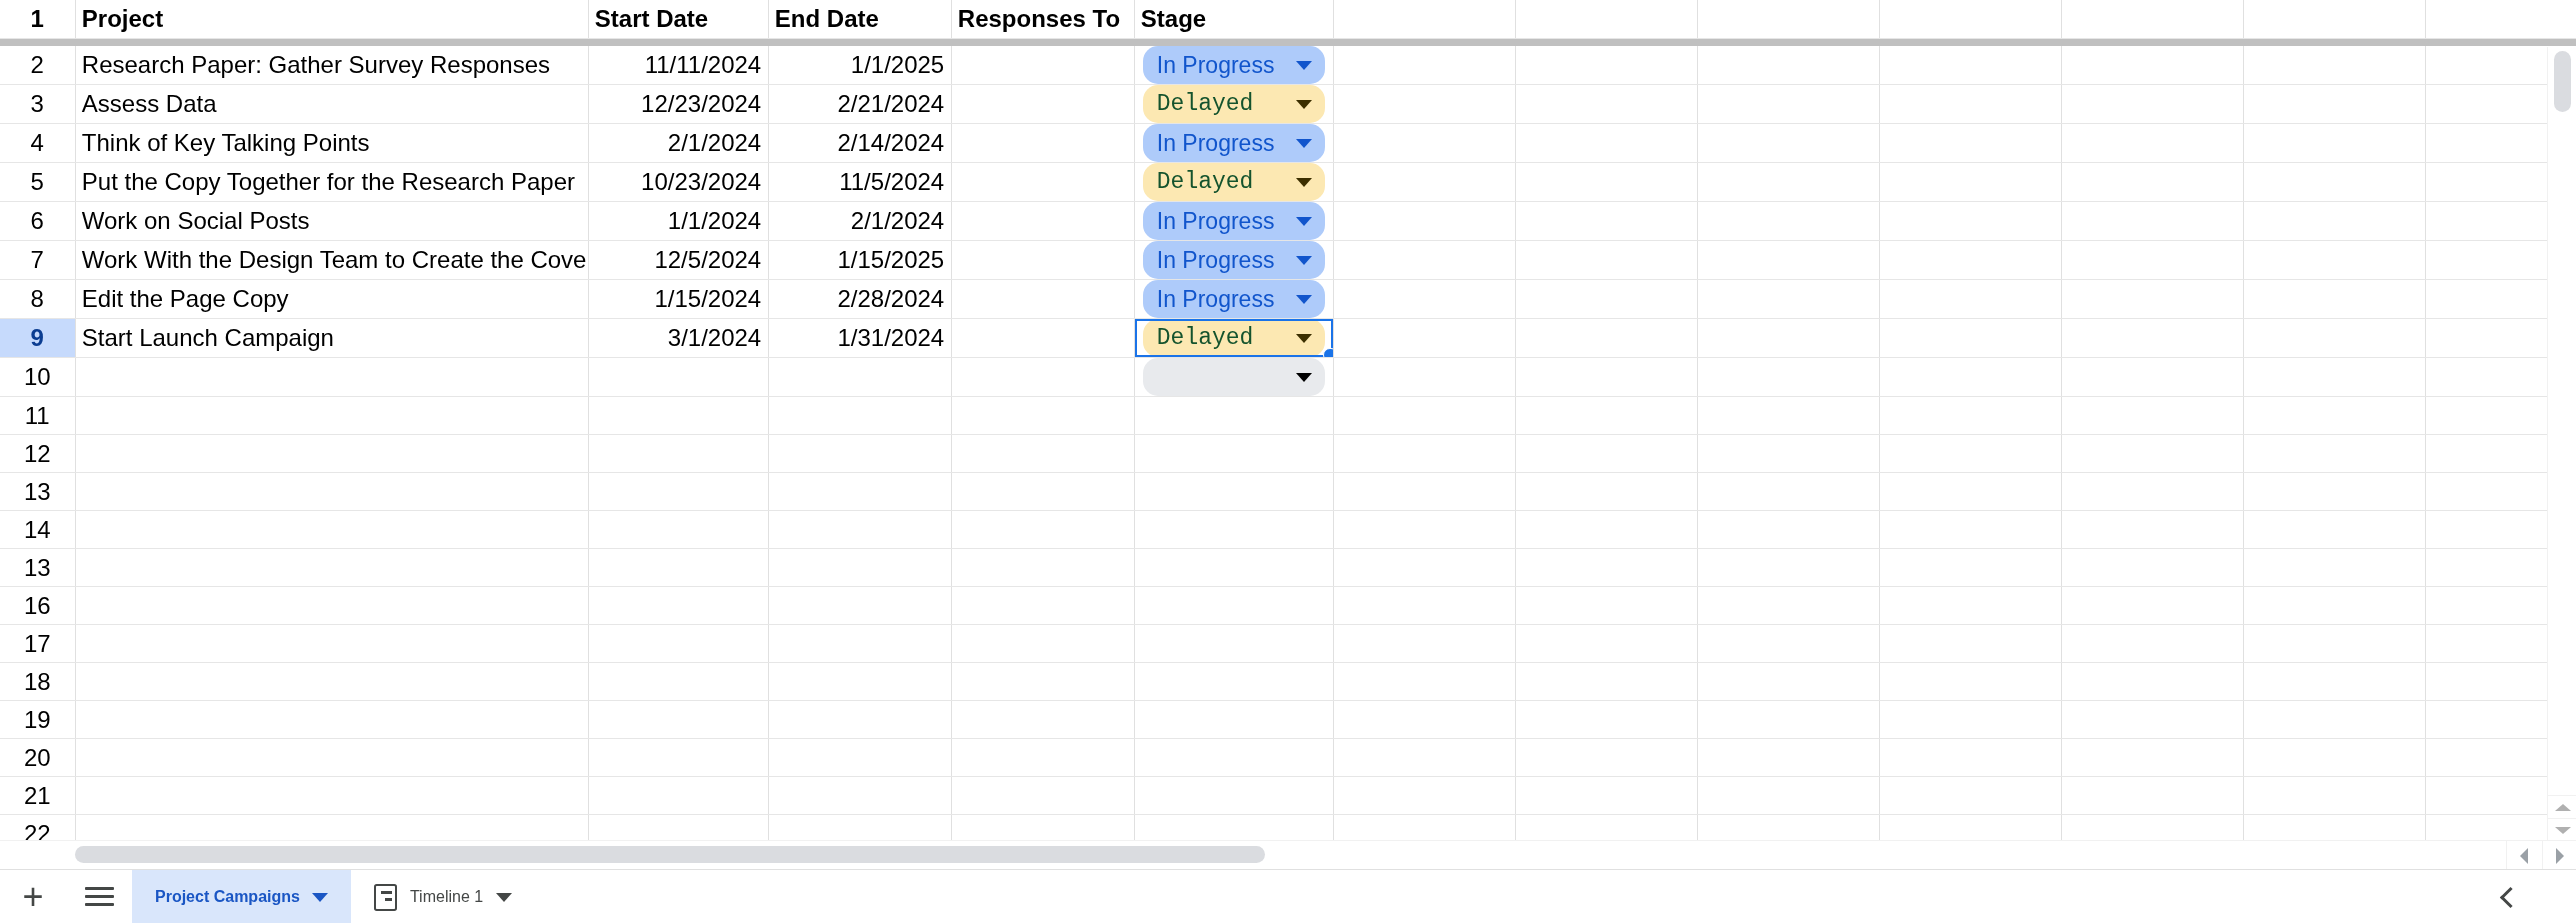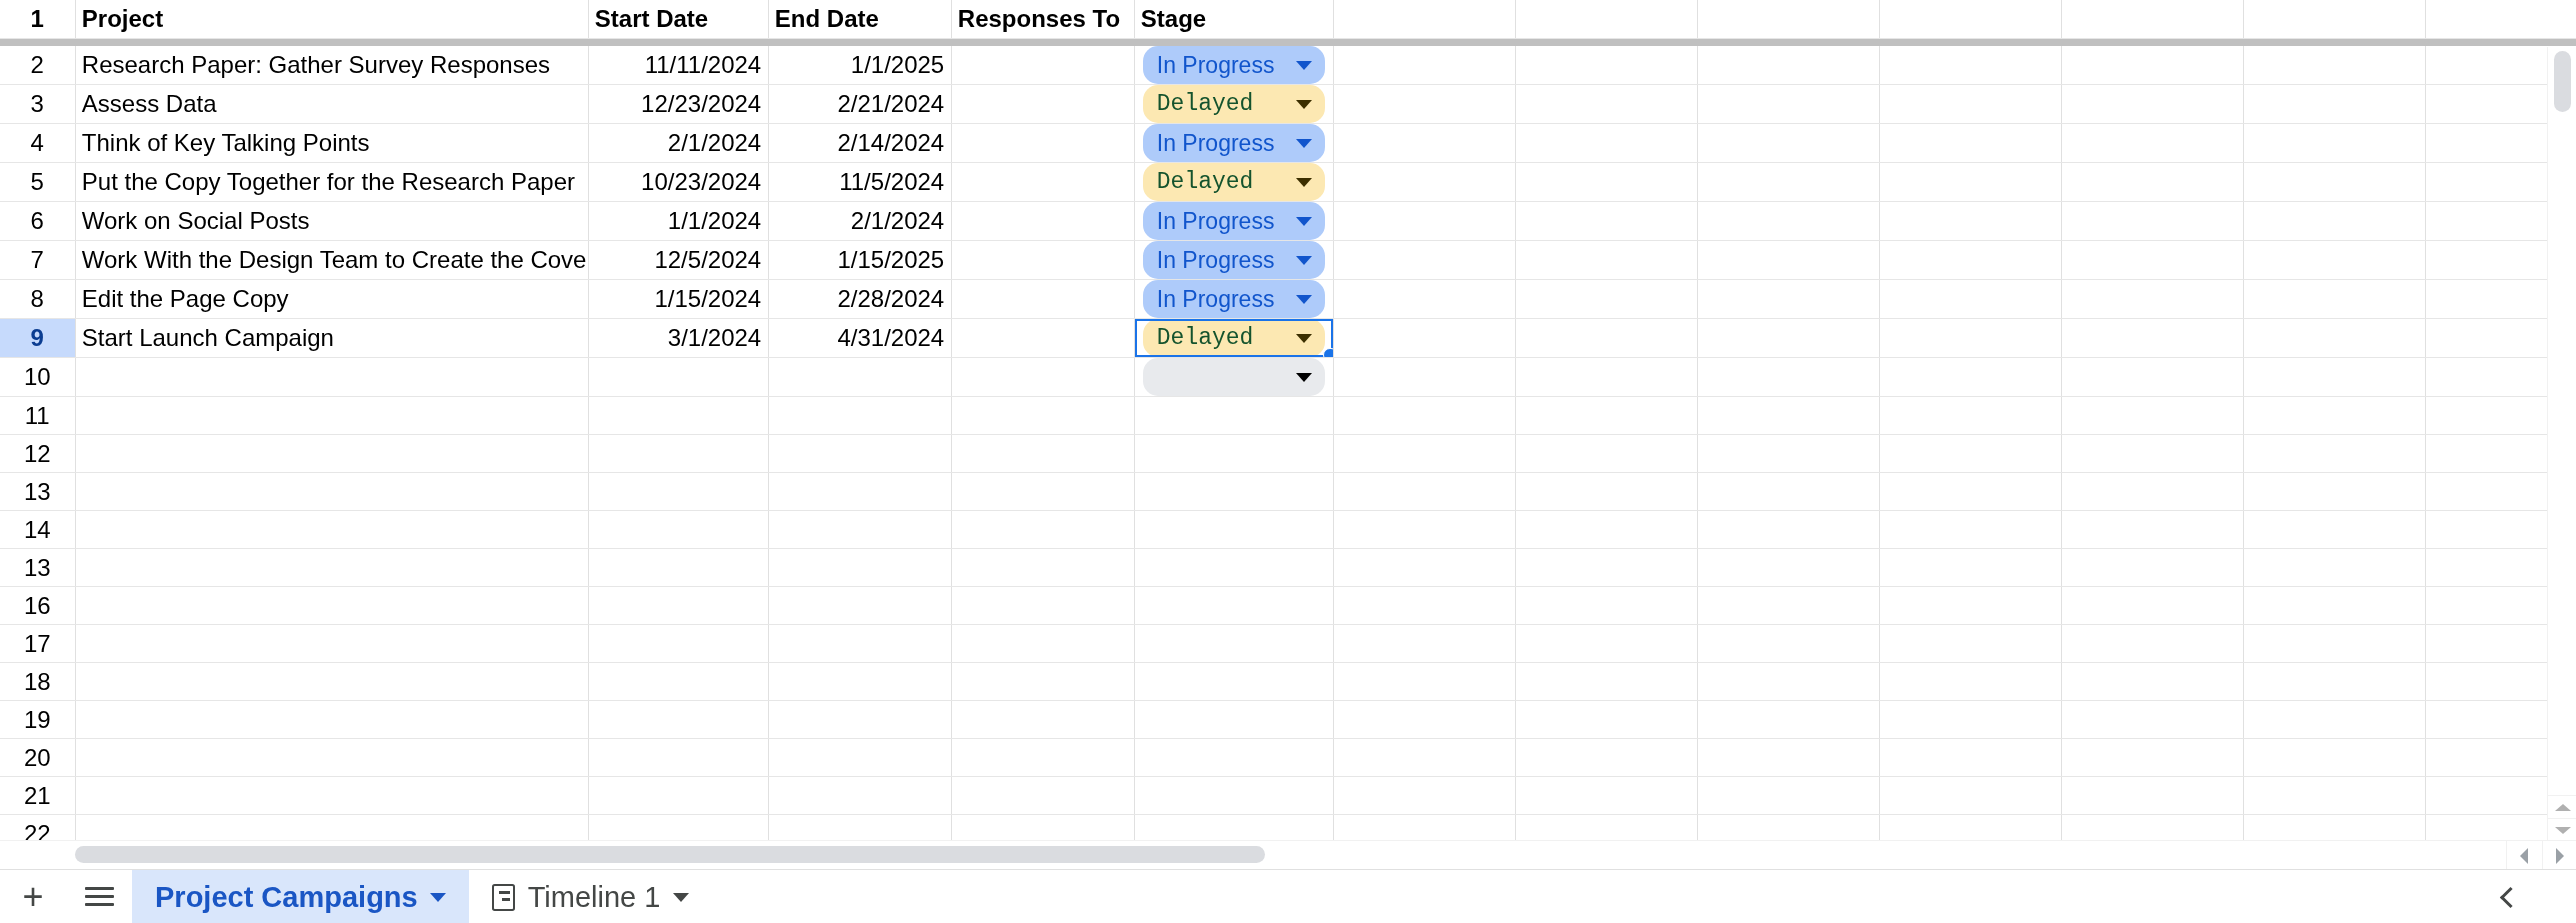--- a/index.html
+++ b/index.html
@@ -231,21 +231,21 @@
   .hamburger span {
     display: block; height: 2.7px; background: #444746;
     margin: 5.4px 0; border-radius: 0.9px;
   }
 
   .sheet-tab {
     display: flex;
     align-items: center;
     gap: 12.5px;
     padding: 0 23px;
-    font-size: 29px;
+    font-size: 16px;
     color: #444746;
     height: 54px;
   }
   .sheet-tab.active {
     background: #d9e6fb;
     color: #1a56c4;
     font-weight: bold;
   }
   .sheet-tab .tab-caret {
     width: 0; height: 0;
@@ -472,21 +472,21 @@
         <td></td>
         <td></td>
         <td></td>
         <td></td>
       </tr>
 
       <tr>
         <td class="rowhdr selected">9</td>
         <td class="txt">Start Launch Campaign</td>
         <td class="num">3/1/2024</td>
-        <td class="num">4/31/2024</td>
+        <td class="num">1/31/2024</td>
         <td class="txt"></td>
         <td class="stage-cell selected-cell">
           <div class="chip delayed">
             <span class="chip-label">Delayed</span>
             <span class="caret"></span>
           </div>
           <div class="sel-box">
             <div class="fill-handle"></div>
           </div>
         </td>

